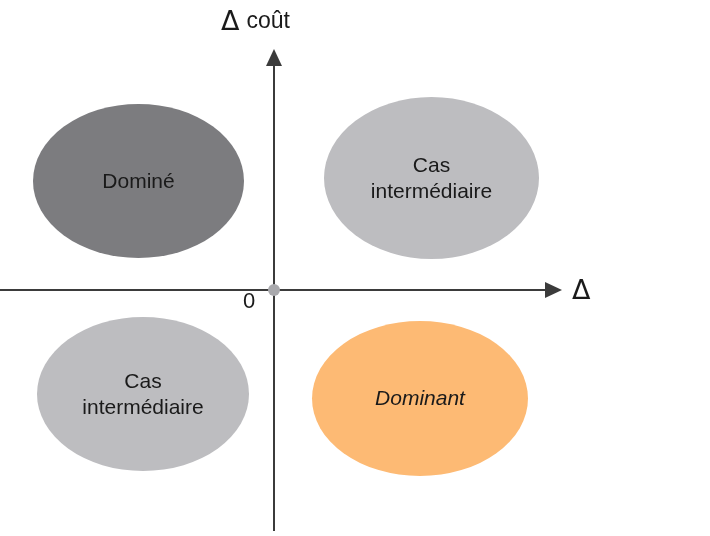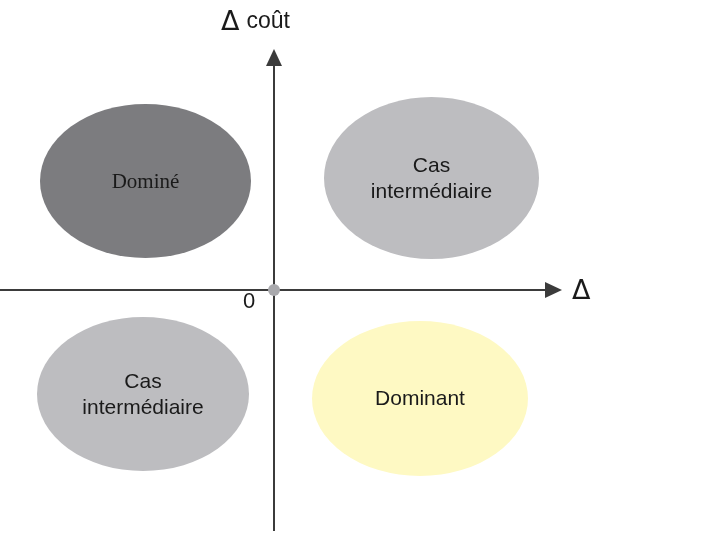--- a/index.html
+++ b/index.html
@@ -103,25 +103,24 @@
     border-radius: 50%;
     display: flex;
     align-items: center;
     justify-content: center;
     text-align: center;
     color: #1a1a1a;
     font-size: 21px;
     line-height: 1.25;
   }
   #ellipse-dominated {
-    left: 40px;
+    left: 33px;
     top: 104px;
     width: 211px;
     height: 154px;
-    font-family: Liberation Serif, serif;
   }
   #ellipse-intermediate-top {
     left: 324px;
     top: 97px;
     width: 215px;
     height: 162px;
   }
   #ellipse-intermediate-bottom {
     left: 37px;
     top: 317px;
@@ -169,17 +168,17 @@
   <div class="quadrant-ellipse" id="ellipse-intermediate-top" style="background: rgb(189, 189, 192);">
     <span class="ellipse-label">Cas
 intermédiaire</span>
   </div>
 
   <div class="quadrant-ellipse" id="ellipse-intermediate-bottom" style="background: rgb(189, 189, 192);">
     <span class="ellipse-label">Cas
 intermédiaire</span>
   </div>
 
-  <div class="quadrant-ellipse" id="ellipse-dominant" style="background: #fef9c3;">
+  <div class="quadrant-ellipse" id="ellipse-dominant" style="background: #fdba74; font-style: italic;">
     <span class="ellipse-label">Dominant</span>
   </div>
 
 </div>
 
 </body></html>

